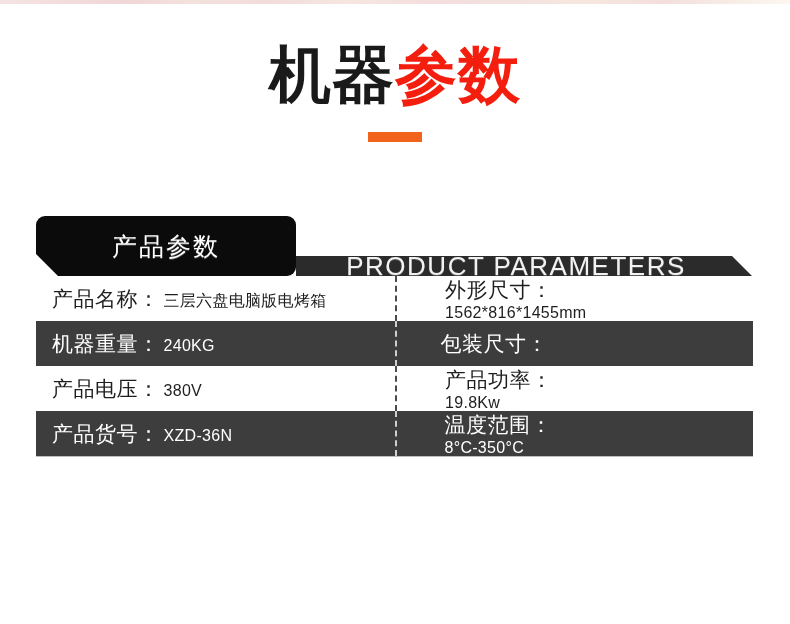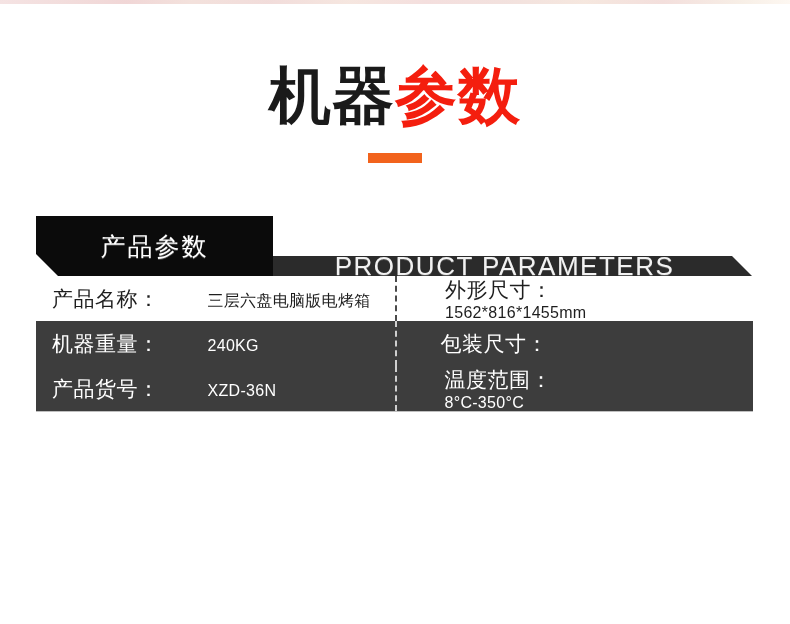--- a/index.html
+++ b/index.html
@@ -25,21 +25,21 @@
     background: linear-gradient(90deg,
       #f3dede 0%, #f0d7d6 8%, #eecfcf 16%, #f1dcd6 24%,
       #efd6d4 34%, #f4e2da 44%, #f2d9d8 54%, #f0dcd8 64%,
       #f4e3d9 74%, #f1d9d6 84%, #f6ece2 94%, #fdf6ef 100%);
     opacity: .85;
   }
 
   
   .title-wrap {
     position: absolute;
-    top: 65px;
+    top: 44px;
     left: 0;
     width: 790px;
     text-align: center;
   }
   .title {
     font-size: 62px;
     line-height: 1;
     font-weight: bold;
     letter-spacing: 1px;
     white-space: nowrap;
@@ -63,31 +63,32 @@
   }
 
   
   .spec-header {
     position: relative;
     height: 60px;
     display: flex;
     align-items: stretch;
   }
   .header-cn {
-    width: 237px;
+    width: 260px;
     background: #0b0b0b;
     color: #ffffff;
     display: flex;
     align-items: center;
     justify-content: center;
     font-size: 25px;
     letter-spacing: 2px;
     -webkit-clip-path: polygon(0 0, 100% 0, 100% 100%, 22px 100%, 0 calc(100% - 22px));
     clip-path: polygon(0 0, 100% 0, 100% 100%, 22px 100%, 0 calc(100% - 22px));
     text-shadow: 0 1px 0 rgba(255,255,255,.25);
+    border-radius: 9px;
   }
   .header-en {
     flex: 1;
     background: #2b2b2b;
     color: #f2f2f2;
     display: flex;
     align-items: center;
     justify-content: center;
     font-size: 26px;
     letter-spacing: 1.5px;
@@ -110,21 +111,21 @@
   }
   .spec-row.light { background: #ffffff; color: #1e1e1e; }
   .spec-row.dark  { background: #3d3d3d; color: #ffffff; width: 717px;
                     box-shadow: 0 1px 0 rgba(0,0,0,.25); justify-content: flex-end; }
 
   .cell {
     display: flex;
     align-items: baseline;
     box-sizing: border-box;
   }
-  .cell.left  { width: 359px; padding-left: 16px; gap: 44px; }
+  .cell.left  { width: 359px; padding-left: 16px; }
   .cell.right { width: 359px; padding-left: 46px; flex-direction: column; }
 
   .lbl {
     font-size: 21px;
     white-space: nowrap;
     letter-spacing: .5px;
   }
   .val {
     font-size: 16px;
     white-space: nowrap;
@@ -187,20 +188,31 @@
       <div class="cell left">
         <span class="lbl">机器重量：</span>
         <span class="val">240KG</span>
       </div>
       <div class="cell right">
         <span class="lbl">包装尺寸：</span>
       </div>
       <div class="divider-light"></div>
     </div>
 
+    <div class="spec-row light">
+      <div class="cell left">
+        <span class="lbl">产品电压：</span>
+        <span class="val">380V</span>
+      </div>
+      <div class="cell right">
+        <span class="lbl">产品功率：</span>
+        <span class="val">19.8Kw</span>
+      </div>
+      <div class="divider"></div>
+    </div>
 
     <div class="spec-row dark">
       <div class="cell left">
         <span class="lbl">产品货号：</span>
         <span class="val">XZD-36N</span>
       </div>
       <div class="cell right">
         <span class="lbl">温度范围：</span>
         <span class="val">8°C-350°C</span>
       </div>

